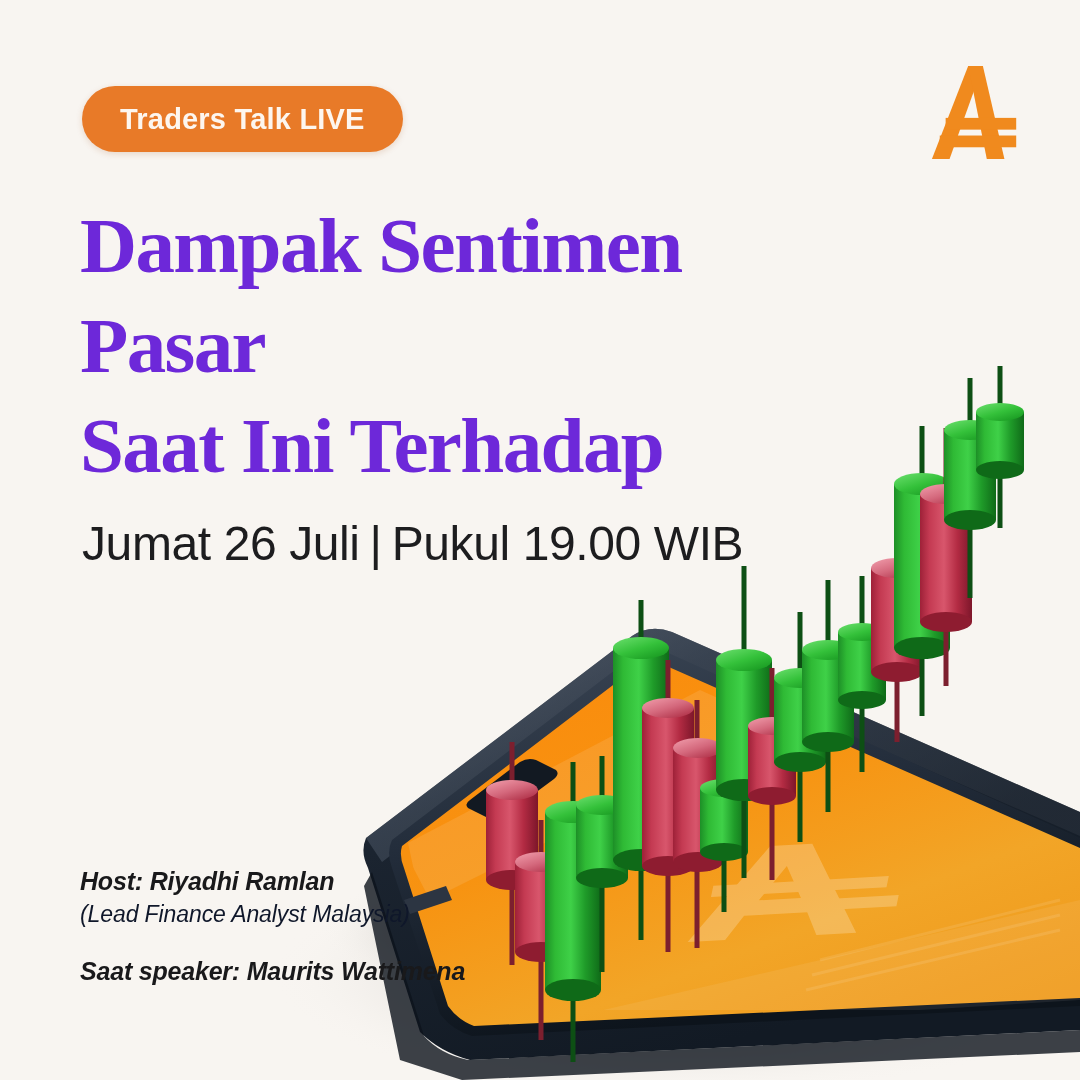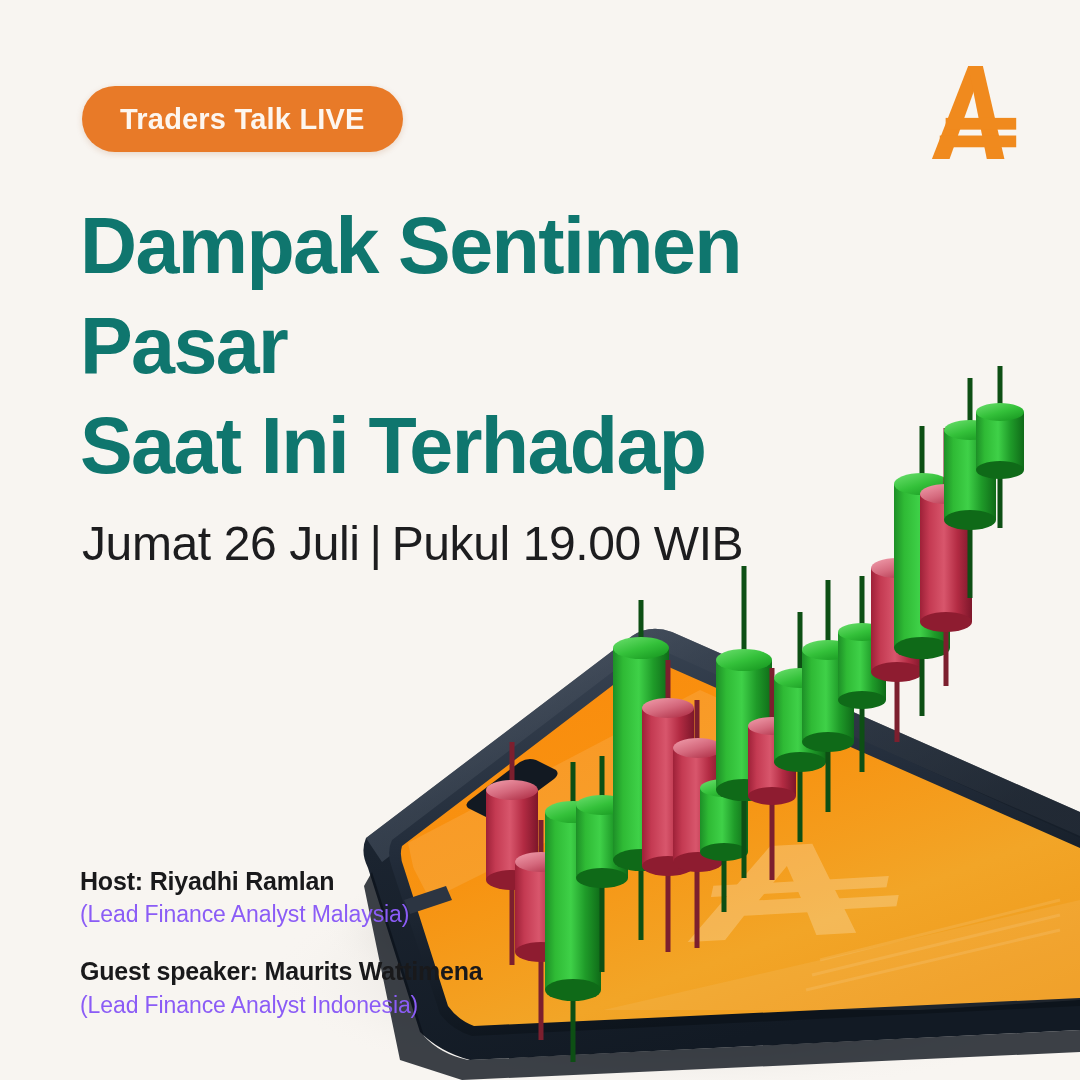--- a/index.html
+++ b/index.html
@@ -25,42 +25,42 @@
     background:#e87a28;
     display:flex;align-items:center;justify-content:center;
     color:#fdf6ef;font-size:29px;font-weight:bold;
     letter-spacing:.2px;
     box-shadow:0 2px 6px rgba(160,80,20,.18);
   }
 
   .headline{
     position:absolute;left:80px;top:196px;
     width:720px;
-    color:#0f766e;
+    color:#6d28d9;
     font-size:79px;line-height:1.265;
-    font-weight:bold;letter-spacing:-1.6px;
+    font-weight:bold;letter-spacing:-1.6px;font-family:Liberation Serif, serif;
   }
   .headline .ln{display:block;white-space:nowrap;}
 
   .subtitle{
     position:absolute;left:82px;top:516px;
     color:#1d1d1f;
     font-size:48px;font-weight:400;letter-spacing:-.4px;
     white-space:nowrap;
   }
   .subtitle .sep{margin:0 10px;color:#1d1d1f;font-weight:300;}
 
   .credits{position:absolute;left:80px;top:866px;width:560px;}
-  .credit-block{margin-bottom:26px;}
+  .credit-block{margin-bottom:26px;font-style:italic;}
   .credit-name{
     color:#19191b;font-size:25px;font-weight:bold;
     letter-spacing:-.2px;line-height:1.25;
   }
   .credit-role{
-    color:#8b5cf6;font-size:23px;font-weight:400;
+    color:#0f172a;font-size:23px;font-weight:400;
     letter-spacing:-.1px;line-height:1.35;margin-top:2px;
   }
 
   .logo{position:absolute;left:928px;top:62px;width:98px;height:100px;}
   .logo svg{width:100%;height:100%;display:block;}
 </style>
 </head>
 <body>
 
 <div id="poster">
@@ -307,22 +307,21 @@
     <div class="subtitle">
       <span>Jumat 26 Juli</span><span class="sep">|</span><span>Pukul 19.00 WIB</span>
     </div>
 
     <div class="credits">
       <div class="credit-block">
         <div class="credit-name">Host: Riyadhi Ramlan</div>
         <div class="credit-role">(Lead Finance Analyst Malaysia)</div>
       </div>
       <div class="credit-block">
-        <div class="credit-name">Guest speaker: Maurits Wattimena</div>
-        <div class="credit-role">(Lead Finance Analyst Indonesia)</div>
+        <div class="credit-name">Saat speaker: Maurits Wattimena</div>
       </div>
     </div>
 
     <div class="logo">
       <svg viewBox="0 0 100 102" xmlns="http://www.w3.org/2000/svg">
         <g fill="#f08a1e">
 
           <path d="M41,4 L56,4 L22,99 L4,99 Z"></path>
 
           <path d="M41,4 L56,4 L78,99 L60,99 Z"></path>

